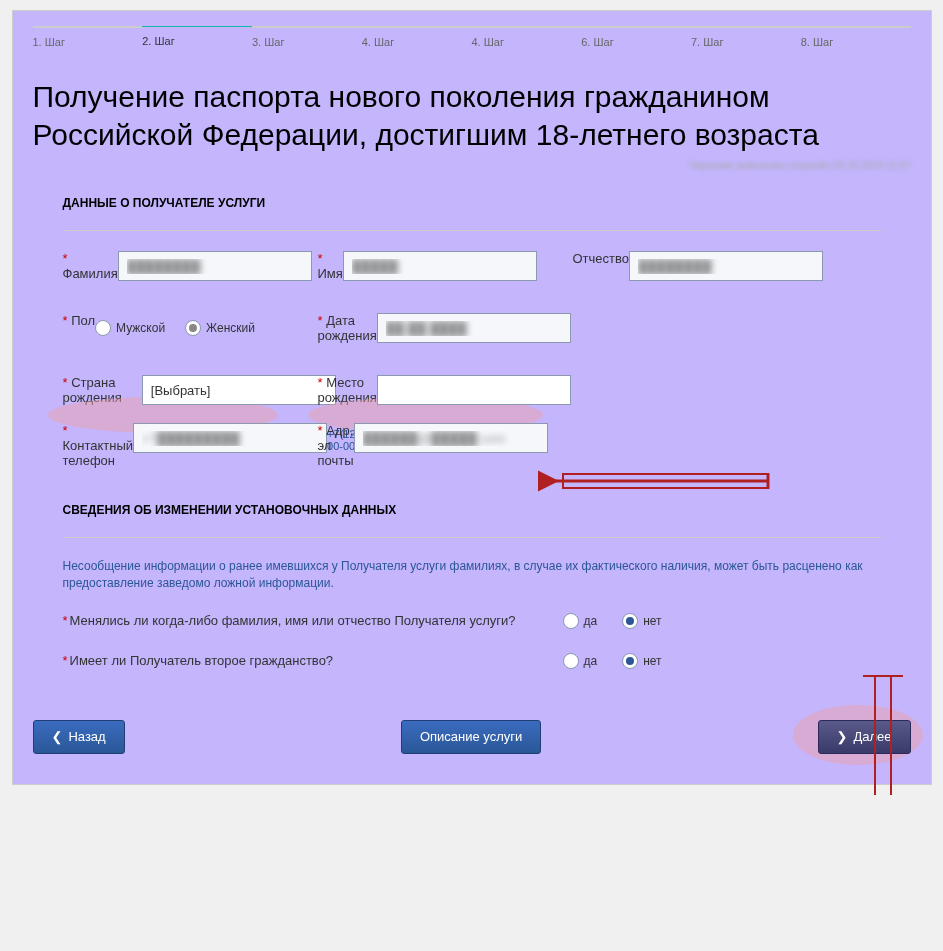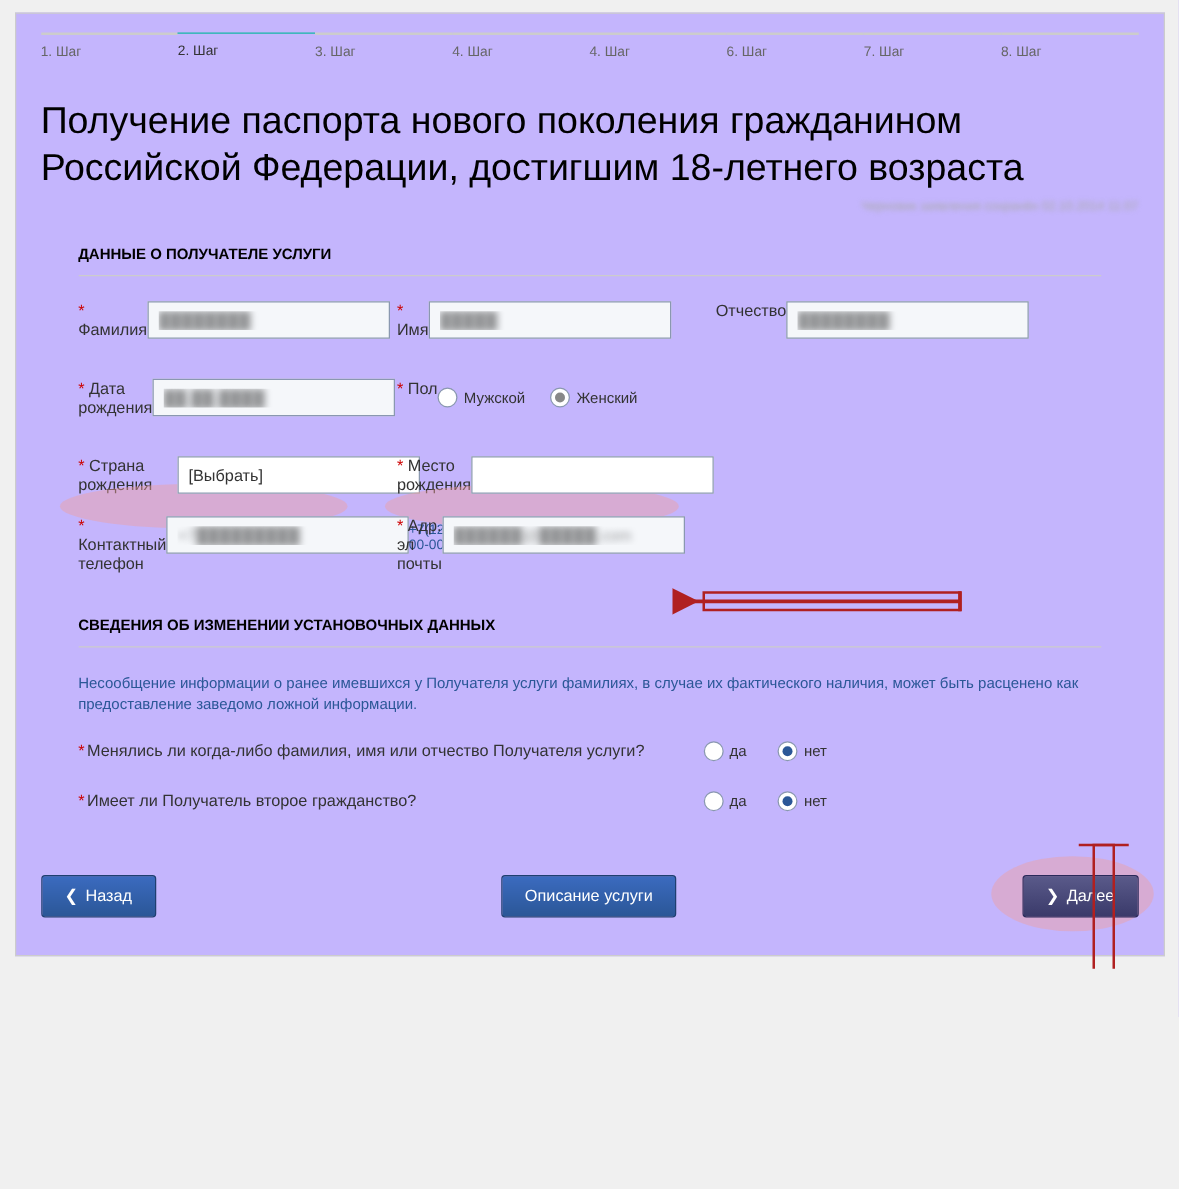--- a/index.html
+++ b/index.html
@@ -4,21 +4,21 @@
 <style>
 * { box-sizing: border-box; margin: 0; padding: 0; }
 body { font-family: Arial, Helvetica, sans-serif; background: #f0f0f0; padding: 10px; }
 .container { width: 920px; margin: 0 auto; background: #c4b5fd; border: 1px solid #ccc; padding: 15px 20px 30px; position: relative; }
 .steps { display: flex; gap: 0; margin-bottom: 30px; }
 .step { flex: 1; text-align: left; font-size: 11px; color: #666; padding-top: 8px; border-top: 2px solid #ccc; }
 .step.active { border-top: 1px solid #14b8a6; color: #333; }
 h1.page-title { font-family: Liberation Sans, sans-serif; font-size: 30px; font-weight: normal; color: #000; line-height: 1.25; margin-bottom: 7px; }
 .draft { text-align: right; font-size: 10px; color: #aaa; filter: blur(2px); margin-bottom: 15px; }
 .form-area { padding: 0 30px; }
-.section-title { font-size: 12px; font-weight: bold; color: #000; padding-bottom: 10px; border-bottom: 1px solid #ccc; margin-bottom: 20px; margin-top: 25px; }
+.section-title { font-size: 12px; font-weight: bold; color: #000; padding-bottom: 20px; border-bottom: 1px solid #ccc; margin-bottom: 20px; margin-top: 25px; }
 .info-text { font-size: 12px; color: #2b5797; margin-bottom: 20px; line-height: 1.4; }
 .row { display: flex; gap: 40px; margin-bottom: 22px; flex-wrap: wrap; }
 .field { display: flex; flex-direction: row; width: 215px; position: relative; }
 .field label { font-size: 13px; color: #333; margin-bottom: 10px; }
 .req::before { content: "* "; color: #c00; }
 input[type=text], select.txt { height: 30px; border: 1px solid #8a98b0; background: #f5f7fa; padding: 0 8px; font-size: 13px; color: #333; }
 input[type=text].blurred { color: transparent; text-shadow: 0 0 6px rgba(0,0,0,.4); }
 .hint { font-size: 11px; color: #2b5797; margin-top: 5px; }
 .radios { display: flex; gap: 20px; align-items: center; height: 30px; }
 .radio { display: flex; align-items: center; gap: 5px; }
@@ -69,35 +69,35 @@
         <input type="text" class="blurred" value="█████" style="">
       </div>
       <div class="field">
         <label>Отчество</label>
         <input type="text" class="blurred" value="████████" style="">
       </div>
     </div>
 
     <div class="row">
       <div class="field">
-        <label class="req">Дата рождения</label>
-        <input type="text" class="blurred" value="██.██.████" style="">
-      </div>
-      <div class="field">
         <label class="req">Пол</label>
         <div class="radios">
           <div class="radio">
               <span class="rb"></span>
               <span>Мужской</span>
             </div>
           <div class="radio">
               <span class="rb on grey"></span>
               <span>Женский</span>
             </div>
         </div>
+      </div>
+      <div class="field">
+        <label class="req">Дата рождения</label>
+        <input type="text" class="blurred" value="██.██.████" style="">
       </div>
     </div>
 
     <div class="row" style="position:relative;margin-bottom:8px;">
       <div class="field" style="position:relative;gap:20px;">
         <div class="highlight-oval" style="left:-15px;top:22px;width:230px;height:36px;"></div>
         <label class="req">Страна рождения</label>
         <input type="text" style="background: rgb(255, 255, 255); position: relative;" value="[Выбрать]">
       </div>
       <div class="field" style="position:relative;">

